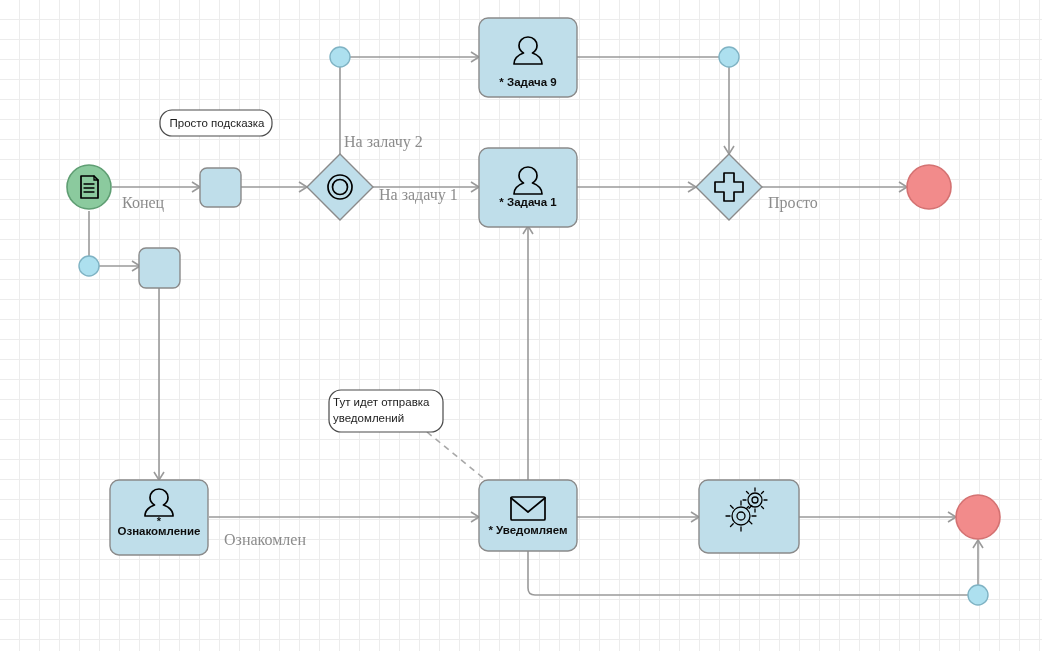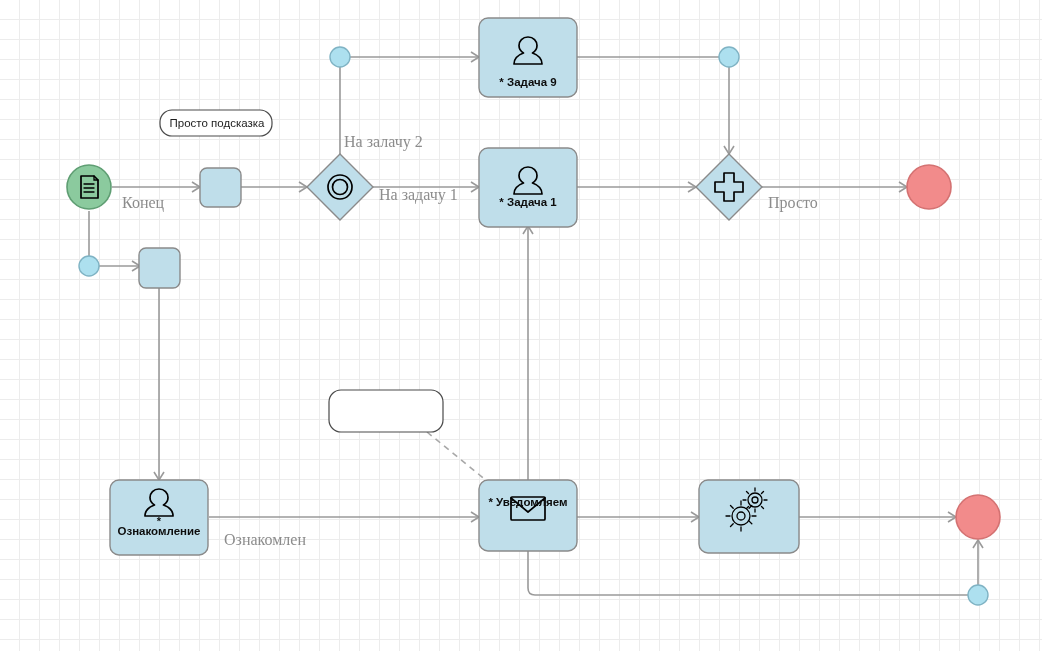--- a/index.html
+++ b/index.html
@@ -326,28 +326,29 @@
 
   <div class="node-label" style="left:479px; top:76px; width:98px;">* Задача 9</div>
 
   <div class="node-label" style="left:479px; top:196px; width:98px;">* Задача 1</div>
 
   <div class="node-label two-line" style="left:110px; top:517px; width:98px;">
     <span class="star-line">*</span>
     <span>Ознакомление</span>
   </div>
 
-  <div class="node-label" style="left:479px; top:496px; width:98px;">* Уведомляем</div>
+  <div class="node-label" style="left:479px; top:524px; width:98px;">* Уведомляем</div>
 
   <div class="edge-label" style="left:122px; top:194px;">Конец</div>
 
   <div class="edge-label" style="left:344px; top:133px;">На залачу 2</div>
 
   <div class="edge-label" style="left:379px; top:186px;">На задачу 1</div>
 
   <div class="edge-label" style="left:768px; top:194px;">Просто</div>
 
   <div class="edge-label" style="left:224px; top:524px;margin-top:7px;">Ознакомлен</div>
 
   <div class="annotation-text" style="left:167px; top:115px; width:100px; text-align:center;">Просто подсказка</div>
 
+  <div class="annotation-text" style="left:333px; top:394px; width:108px;">Тут идет отправка уведомлений</div>
 
 </div>
 
 </body></html>

